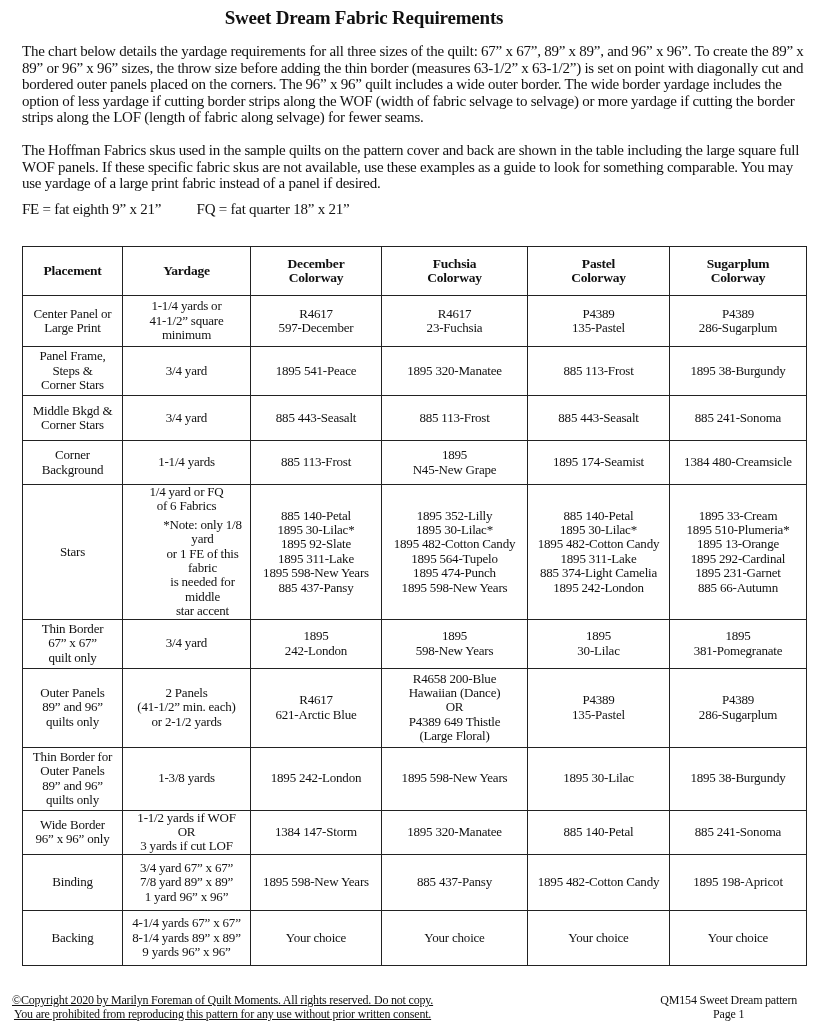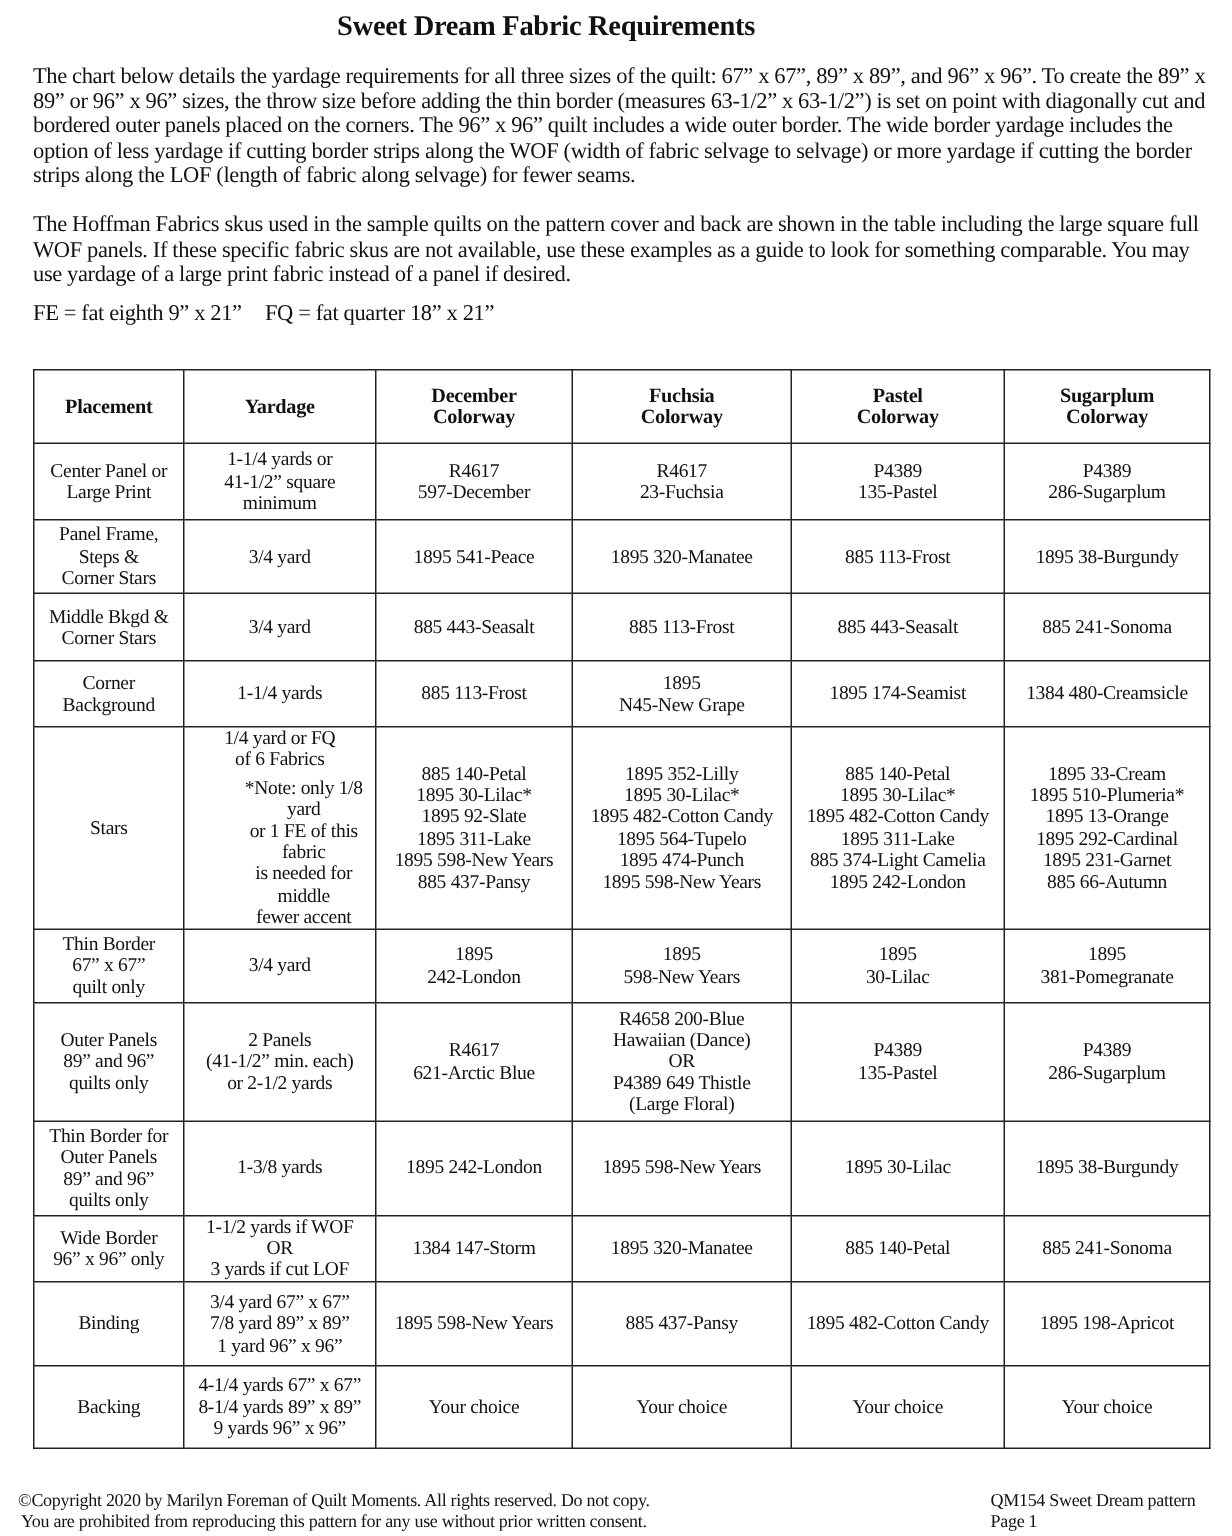--- a/index.html
+++ b/index.html
@@ -11,42 +11,42 @@
     position: absolute; left: 0; top: 7px; width: 728px; text-align: center;
     font-weight: bold; font-size: 19px; letter-spacing: -0.2px;
   }
   .intro {
     position: absolute; left: 22px; top: 43px; width: 790px;
     font-size: 15px; line-height: 16.6px; letter-spacing: -0.25px;
   }
   .intro p { margin: 0; }
   .intro p.gap { margin-top: 16px; }
   .abbr { position: absolute; left: 22px; top: 201px; font-size: 15px; letter-spacing: -0.25px; }
-  .abbr span.fq { margin-left: 12px; }
+  .abbr span.fq { margin-left: 32px; }
 
   table.req {
     position: absolute; left: 22px; top: 246px;
     border-collapse: collapse; table-layout: fixed;
     width: 784px;
     font-size: 13px; line-height: 14.4px; letter-spacing: -0.2px;
   }
   table.req td, table.req th {
     border: 1.5px solid #222222; text-align: center; vertical-align: middle;
     padding: 0 3px; box-sizing: border-box;
   }
   table.req th { font-weight: bold; font-size: 13.5px; }
   .line { display: block; }
   .note { display: block; margin-top: 4px; margin-left: 32px; }
   .footer-left {
     position: absolute; left: 12px; top: 993px; font-size: 12px; line-height: 14px;
-    text-align: center; letter-spacing: -0.2px;
+    text-align: center; letter-spacing: -0.2px; text-decoration: underline;
   }
   .footer-right {
     position: absolute; right: 24px; top: 993px; font-size: 12px; line-height: 14px;
-    text-align: left; letter-spacing: -0.2px;
+    text-align: center; letter-spacing: -0.2px;
   }
 </style>
 </head>
 <body>
 
 <div class="title">Sweet Dream Fabric Requirements</div>
 
 <div class="intro">
   <p>The chart below details the yardage requirements for all three sizes of the quilt: 67” x 67”, 89” x 89”, and 96” x 96”. To create the 89” x 89” or 96” x 96” sizes, the throw size before adding the thin border (measures 63-1/2” x 63-1/2”) is set on point with diagonally cut and bordered outer panels placed on the corners.  The 96” x 96” quilt includes a wide outer border. The wide border yardage includes the option of less yardage if cutting border strips along the WOF (width of fabric selvage to selvage) or more yardage if cutting the border strips along the LOF (length of fabric along selvage) for fewer seams.</p>
   <p class="gap">The Hoffman Fabrics skus used in the sample quilts on the pattern cover and back are shown in the table including the large square full WOF panels. If these specific fabric skus are not available, use these examples as a guide to look for something comparable. You may use yardage of a large print fabric instead of a panel if desired.</p>
@@ -189,21 +189,21 @@
         <td>
           <span class="line">Stars</span>
         </td>
         <td>
           <span class="line">1/4 yard or FQ</span>
           <span class="line">of 6 Fabrics</span>
           <span class="note">
             <span class="line">*Note: only 1/8 yard</span>
             <span class="line">or 1 FE of this fabric</span>
             <span class="line">is needed for middle</span>
-            <span class="line">fewer accent</span>
+            <span class="line">star accent</span>
           </span>
         </td>
         <td>
           <span class="line">885 140-Petal</span>
           <span class="line">1895 30-Lilac*</span>
           <span class="line">1895 92-Slate</span>
           <span class="line">1895 311-Lake</span>
           <span class="line">1895 598-New Years</span>
           <span class="line">885 437-Pansy</span>
         </td>

